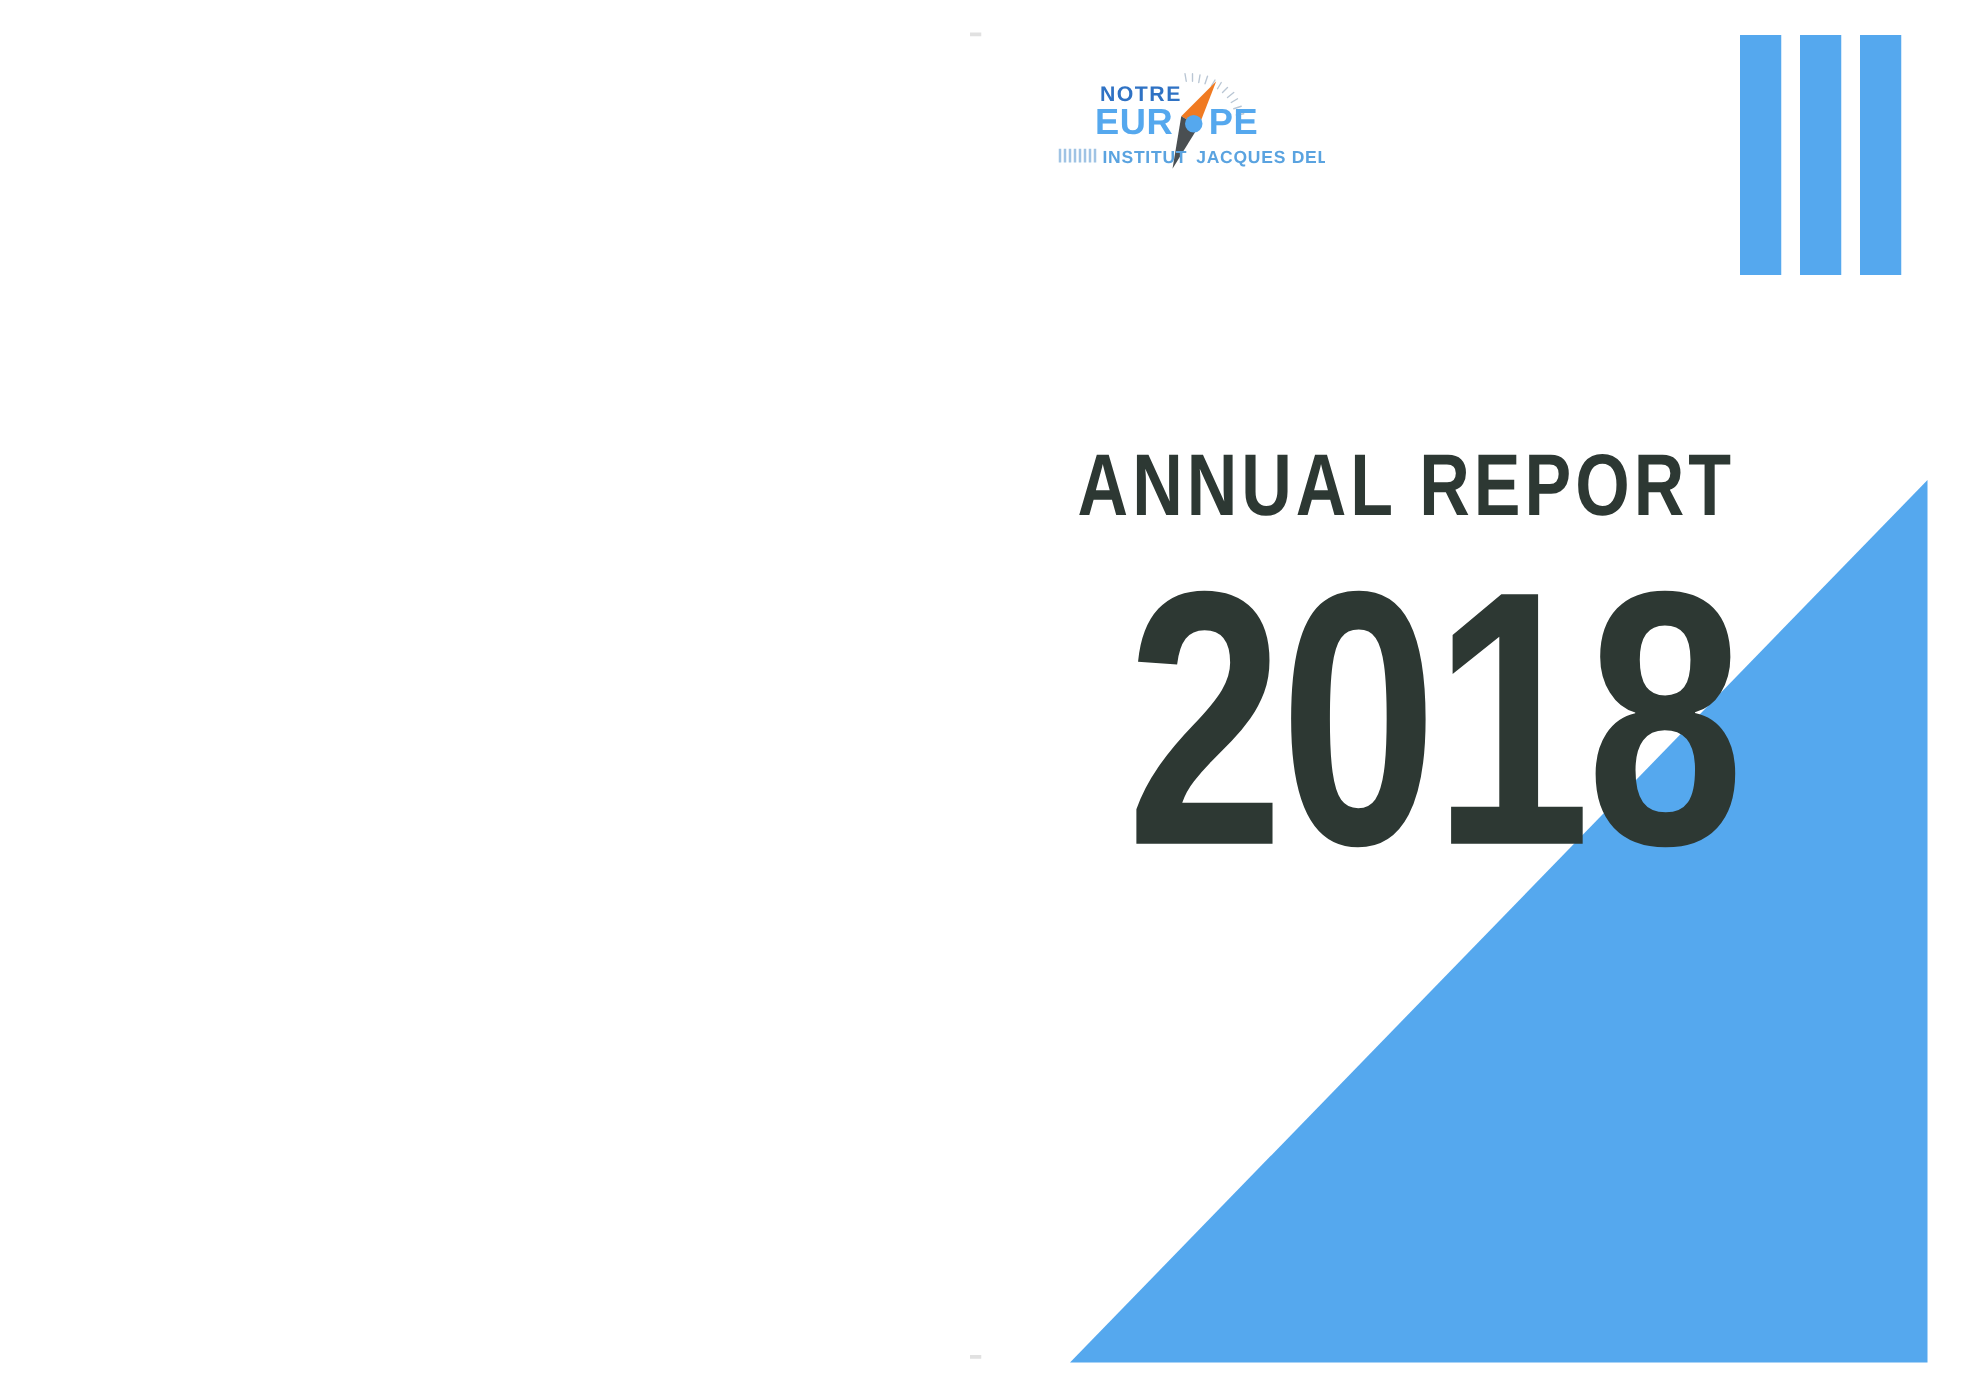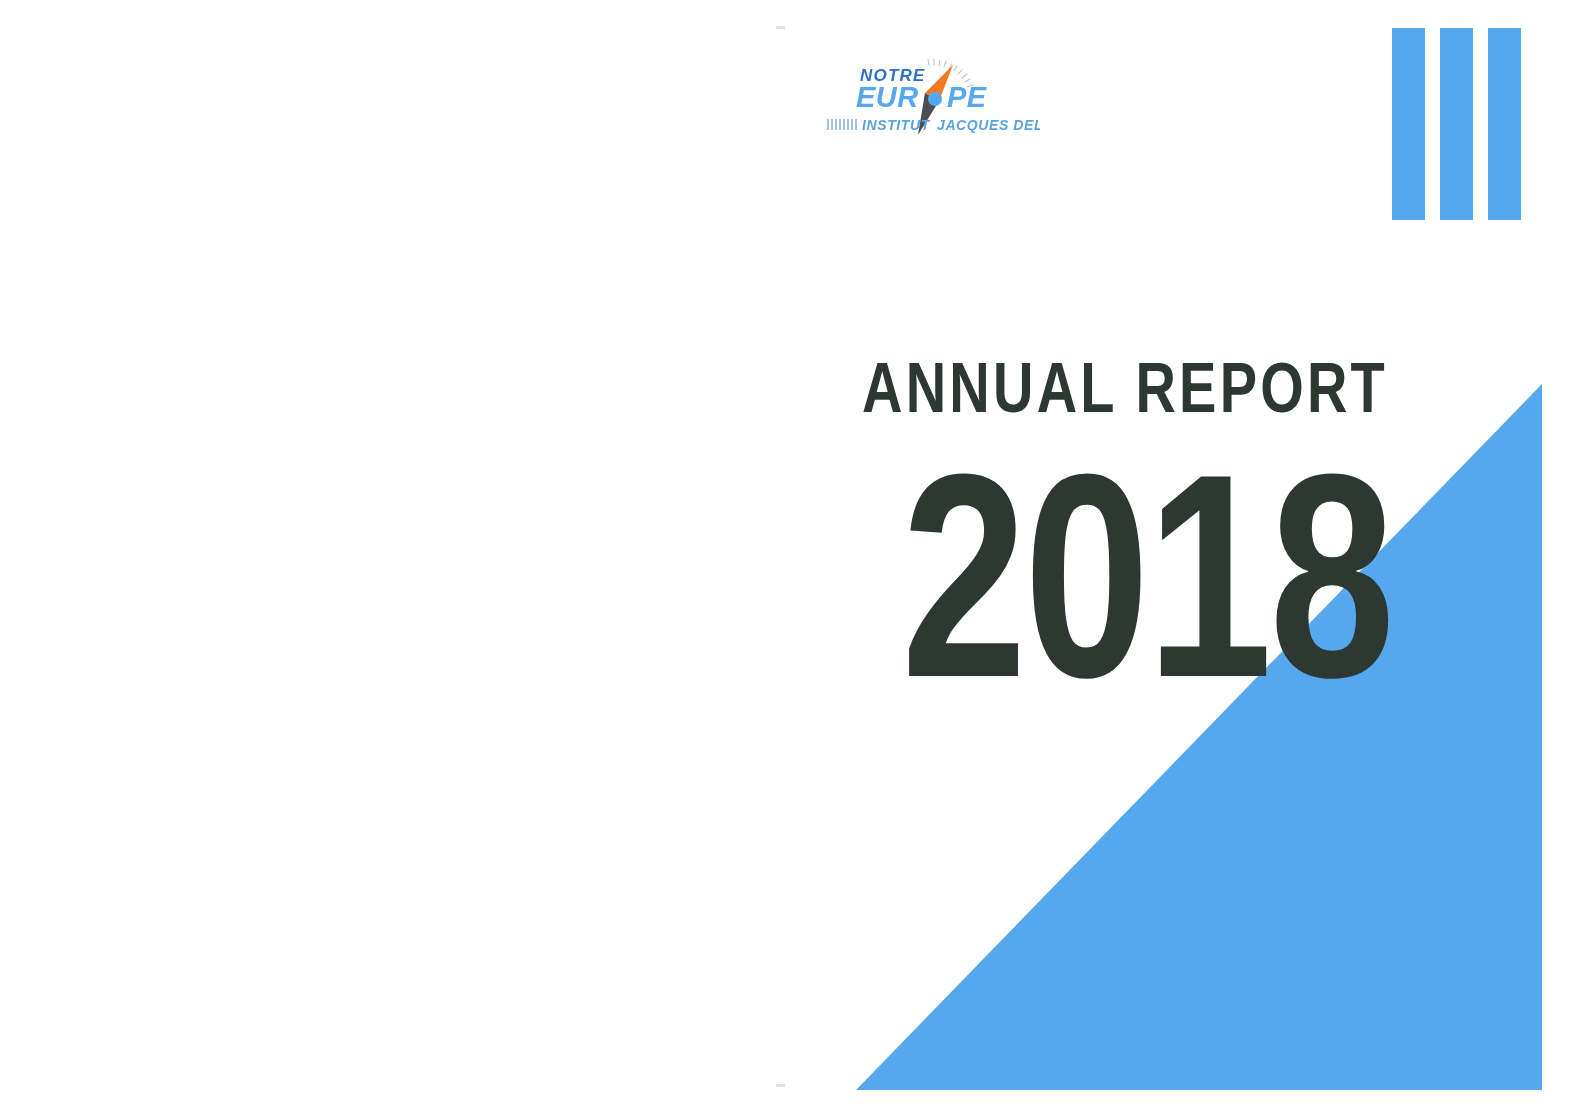--- a/index.html
+++ b/index.html
@@ -39,25 +39,24 @@
   }
   .bar {
     width: 33px;
     height: 192px;
     background: #55a8ee;
   }
 
   
   .logo {
     position: absolute;
-    left: 826px;
+    left: 846px;
     top: 57px;
     width: 214px;
     height: 82px;
-    font-style: italic;
   }
   .logo-svg { display: block; }
 
   
   .title-block {
     position: absolute;
     left: 0;
     top: 0;
     width: 1570px;
   }

